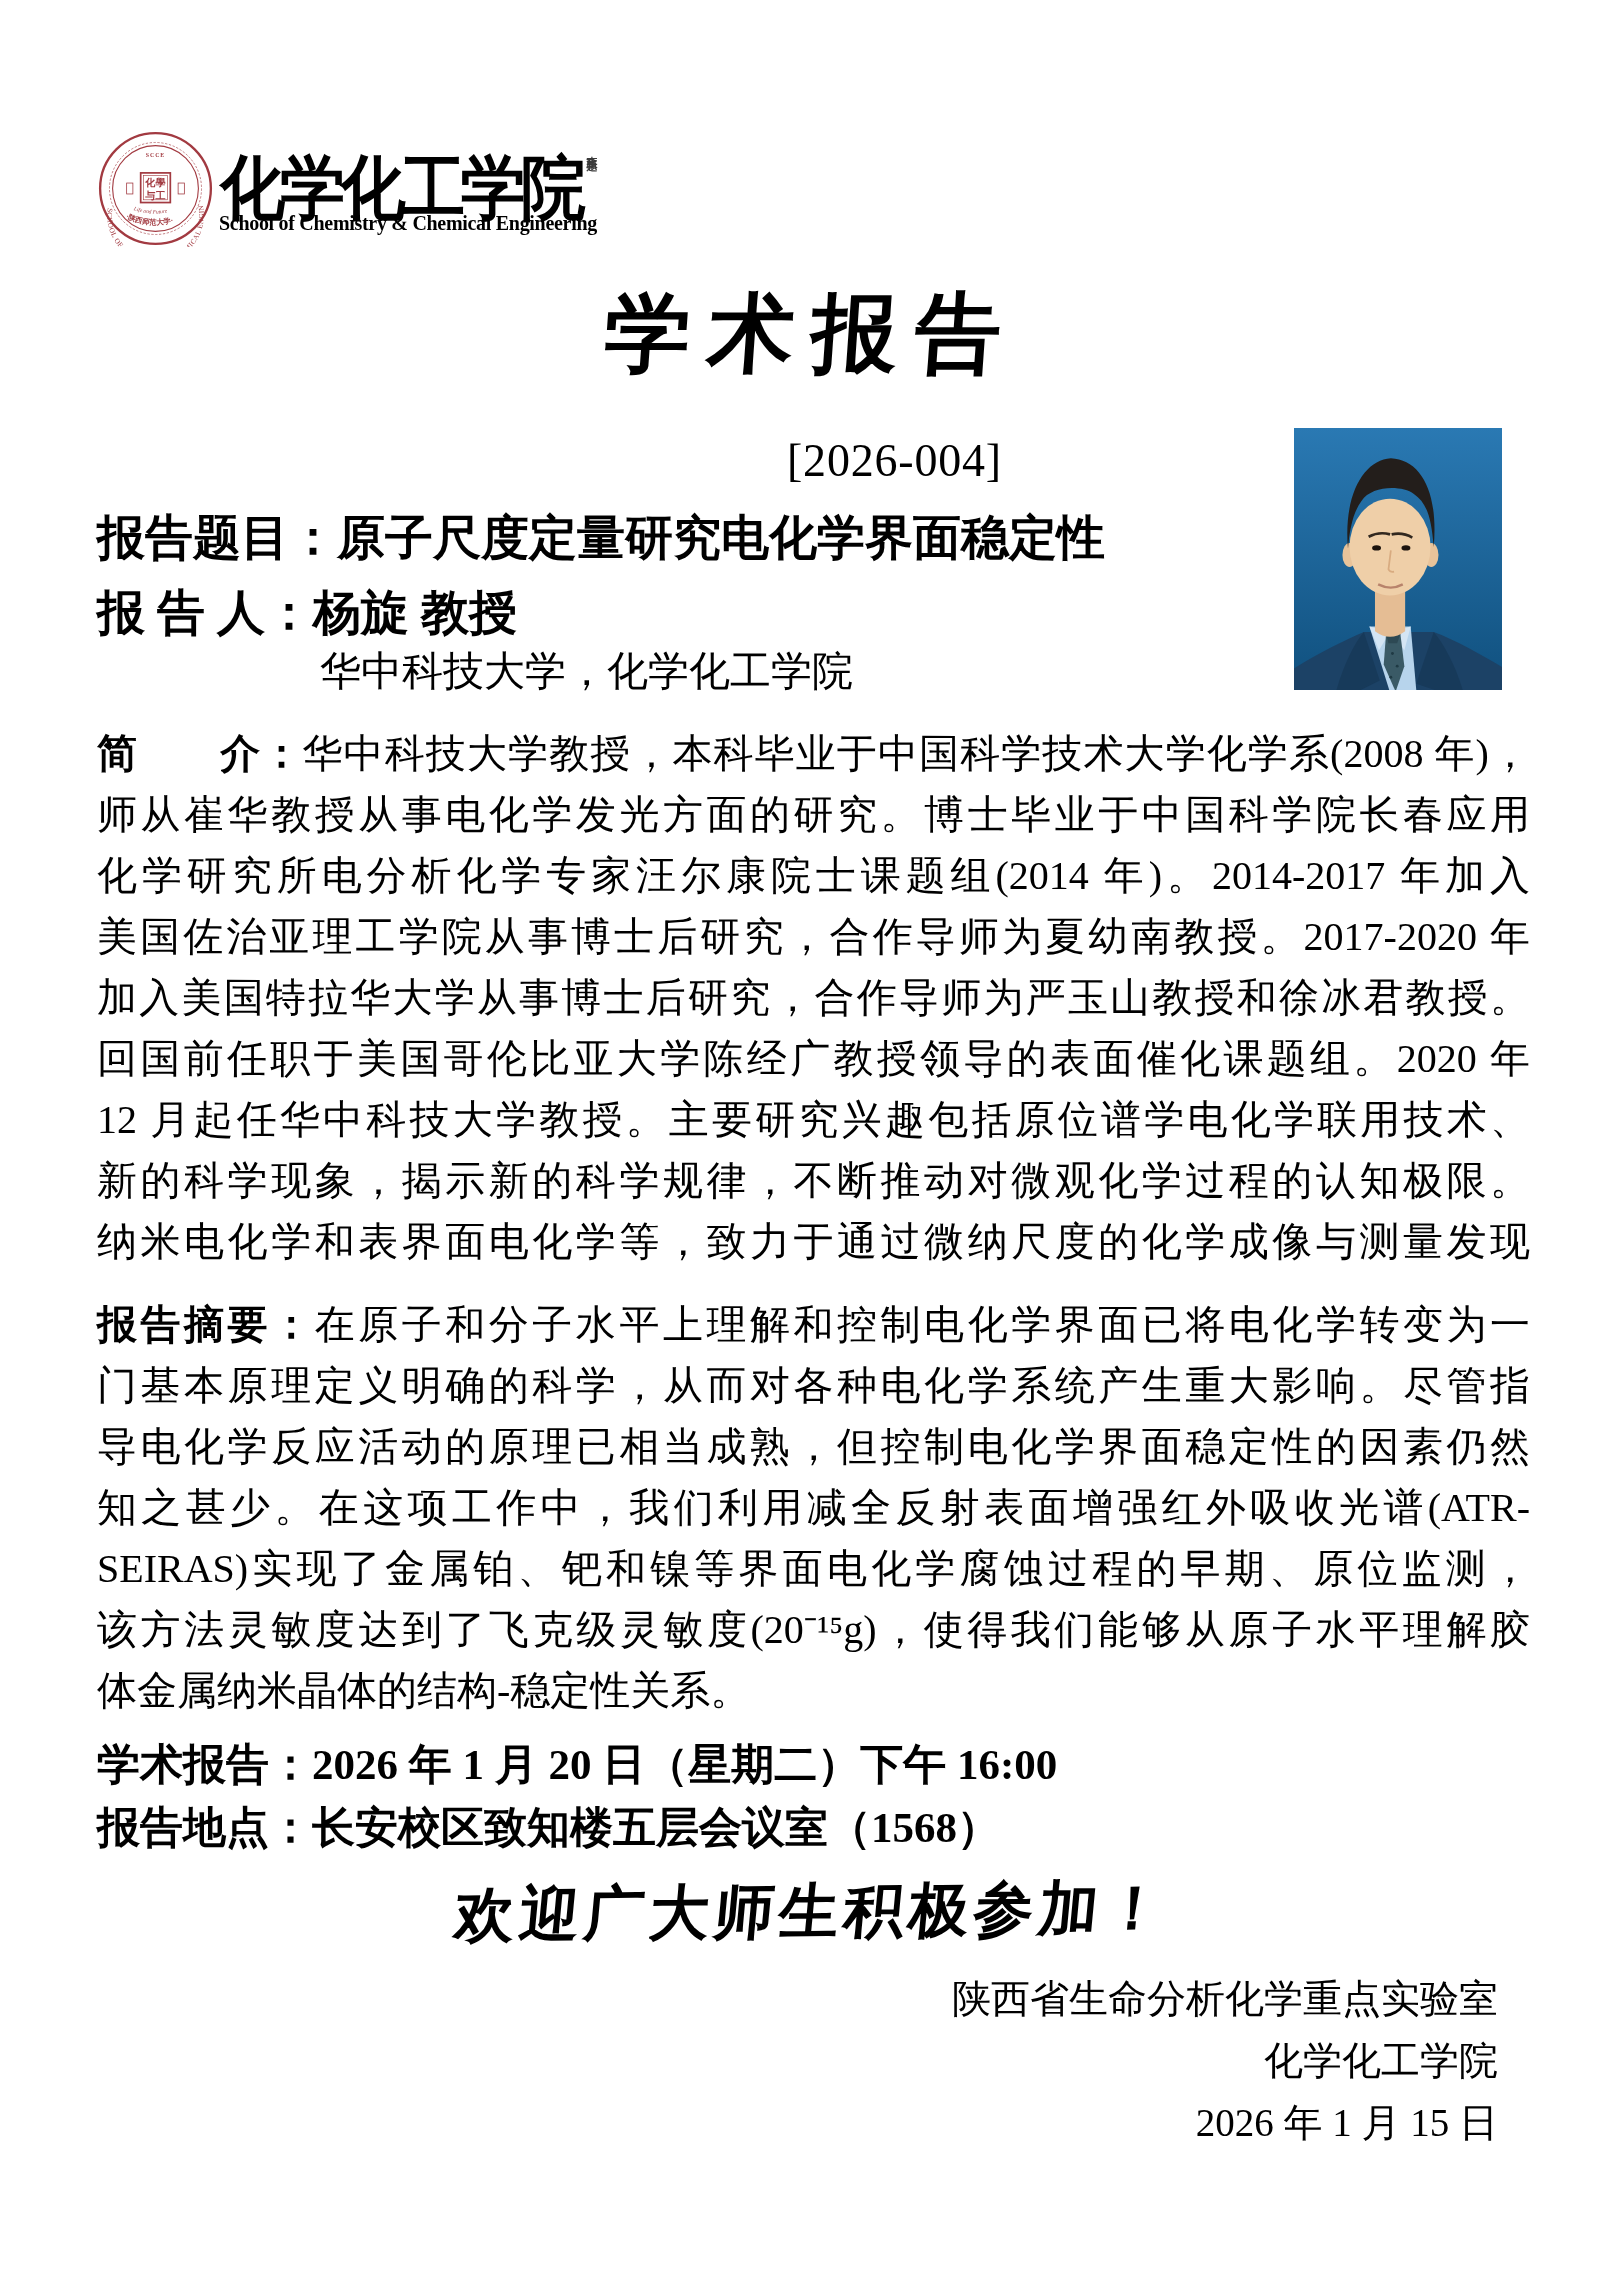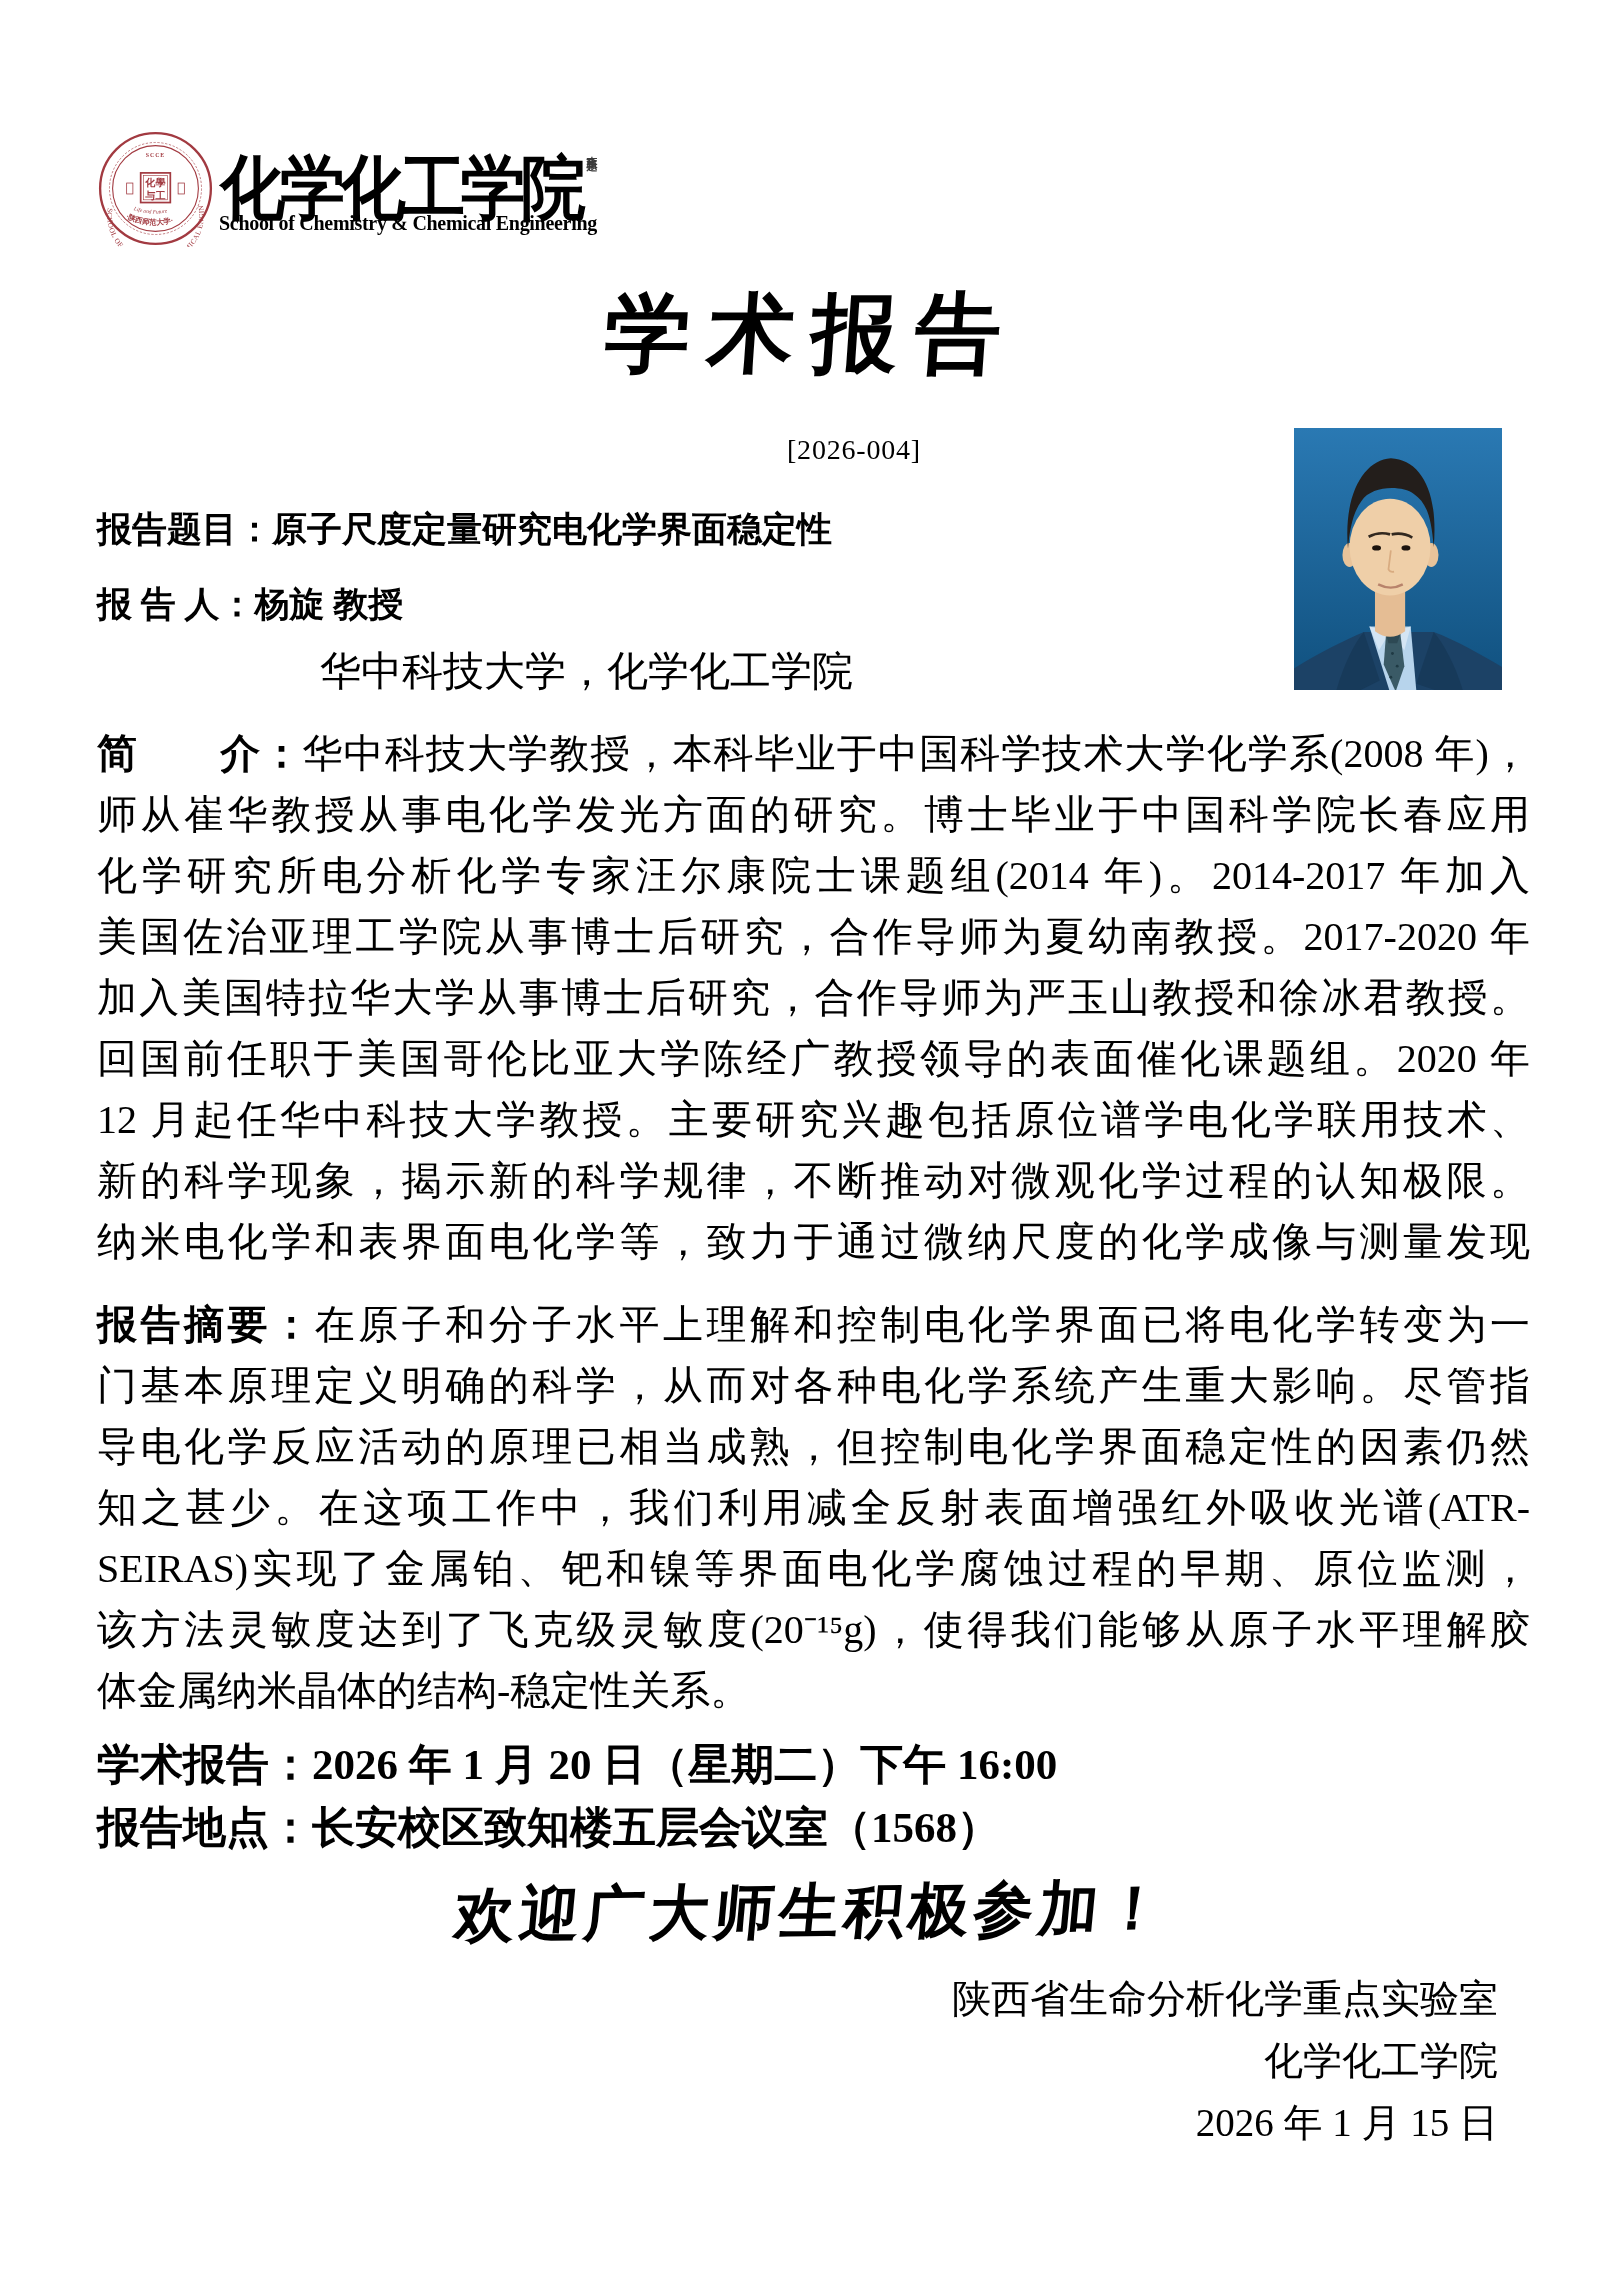--- a/index.html
+++ b/index.html
@@ -23,24 +23,24 @@
     left:584px;top:147px;writing-mode:vertical-rl;font-size:11px;
     letter-spacing:2.4px;color:#3a3a3a;font-weight:bold;
   }
 
   
   .main-title{
     left:0;width:1623px;top:276px;text-align:center;
     font-size:86px;font-weight:bold;letter-spacing:17.4px;
     transform:skewX(-4deg);white-space:nowrap;
   }
-  .serial{left:787px;top:434px;font-size:28px;letter-spacing:0.8px;white-space:nowrap;}
-
-  
-  .info-line{left:97px;font-size:35px;font-weight:bold;white-space:nowrap;}
+  .serial{left:787px;top:434px;font-size:46px;letter-spacing:0.8px;white-space:nowrap;}
+
+  
+  .info-line{left:97px;font-size:48px;font-weight:bold;white-space:nowrap;}
   .affil{left:320px;top:644px;font-size:41px;font-weight:normal;white-space:nowrap;}
 
   
   .col{left:97px;width:1433px;margin-top:6px;}
   .jline{
     font-size:40px;line-height:61px;height:61px;white-space:nowrap;
     text-align:justify;text-align-last:justify;text-justify:inter-character;
   }
   .jline-last{
     font-size:40px;line-height:61px;height:61px;white-space:nowrap;text-align:left;

